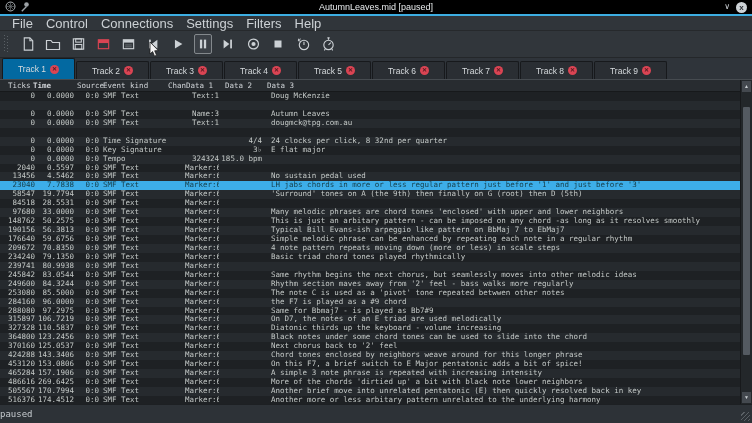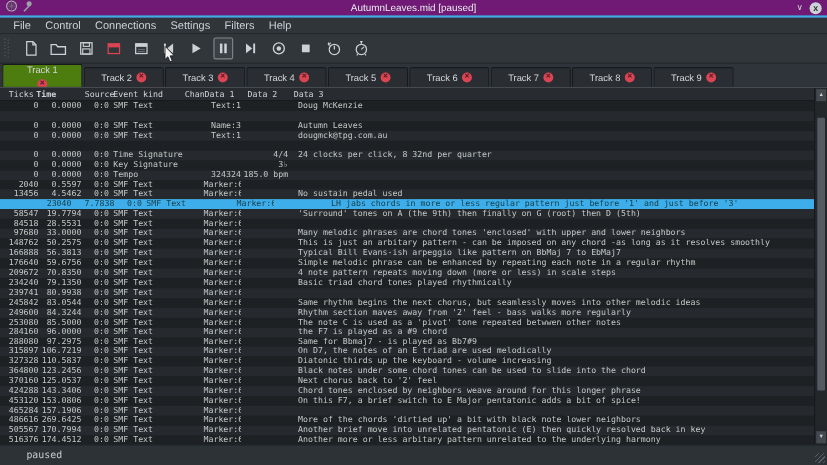--- a/index.html
+++ b/index.html
@@ -1,67 +1,67 @@
 <!DOCTYPE html>
 <html><head>
 <meta charset="utf-8">
 <style>
   * { margin:0; padding:0; box-sizing:border-box; }
   html,body { width:752px; height:423px; overflow:hidden; }
   body { font-family:"Liberation Sans", sans-serif; background:#31363b; position:relative; }
   .window { width:752px; height:423px; display:flex; flex-direction:column; background:#31363b; position:relative; }
 
   
-  .titlebar { height:14px; background:#701a75; border-bottom:2px solid #3daee2; display:flex; align-items:center; position:relative; flex:0 0 16px; }
+  .titlebar { height:14px; background:#000000; border-bottom:2px solid #3daee2; display:flex; align-items:center; position:relative; flex:0 0 16px; }
   .titlebar .tb-left { display:flex; align-items:center; gap:4px; padding-left:5px; }
   .titlebar .title { position:absolute; left:0; right:0; text-align:center; font-size:9px; color:#e8ebed; }
   .titlebar .tb-right { margin-left:auto; display:flex; align-items:center; gap:6px; padding-right:5px; z-index:2; }
   .chevron { color:#cfd4d8; font-size:8px; line-height:8px; cursor:default; }
   .close-btn { width:11px; height:11px; border-radius:50%; background:#cdd2d6; color:#2a2e33; font-size:8px; line-height:11px; text-align:center; font-weight:bold; }
 
   
   .menubar { height:15px; background:#30353a; border-bottom:1px solid #26292c; display:flex; align-items:center; gap:9px; padding-left:10px; flex:0 0 15px; }
-  .menu-item { font-size:10px; color:#ccd1d5; padding:0 2px; }
+  .menu-item { font-size:13px; color:#ccd1d5; padding:0 2px; }
 
   
   .toolbar { height:27px; background:#31363b; border-bottom:1px solid #24272a; display:flex; align-items:center; gap:7px; padding-left:4px; flex:0 0 27px; position:relative; }
   .tb-grip { width:4px; height:18px; margin-right:4px;
     background:repeating-linear-gradient(to bottom,#5a6065 0 1px,transparent 1px 3px),
                repeating-linear-gradient(to bottom,#5a6065 0 1px,transparent 1px 3px);
     background-size:1px 100%,1px 100%; background-position:0 0,3px 1px; background-repeat:repeat-y; }
   .tb-btn { width:18px; height:20px; display:flex; align-items:center; justify-content:center; border:1px solid transparent; border-radius:2px; }
   .tb-btn.pressed { border-color:#83888c; background:#3b4046; }
   .tb-btn svg { display:block; }
 
   
   .tabbar { height:21px; background:#2f343a; display:flex; align-items:flex-end; padding-left:2px; flex:0 0 21px; }
   .tab { width:73px; height:18px; background:#2a2e33; border:1px solid #17191c; border-bottom:none; border-radius:2px 2px 0 0; margin-right:1px; display:flex; align-items:center; justify-content:center; gap:4px; }
-  .tab.active { height:21px; background:#4d7c0f;flex-direction:column; }
+  .tab.active { height:21px; background:#0369a1; }
   .tab-label { font-size:8.5px; color:#d6dadd; white-space:nowrap; }
   .tab-close { width:9px; height:9px; border-radius:50%; background:#da4453; color:#541920; font-size:6px; line-height:9px; text-align:center; font-weight:bold; }
 
   
   .tableview { flex:1 1 auto; position:relative; border-top:1px solid #464b50; background:#1e2124; overflow:hidden; }
   .thead { position:relative; height:12px; background:#282c30; border-bottom:1px solid #17191b; font-family:"DejaVu Sans Mono", monospace; font-size:7.5px; color:#d0d4d8; }
   .thead span { position:absolute; top:1px; white-space:nowrap; }
   .rows { position:absolute; top:12px; left:0; right:12px; bottom:0; }
   .trow { display:grid; grid-template-columns:35px 39px 25px 69px 17px 34px 43px 5px auto; height:8.94px; line-height:8.94px; font-family:"DejaVu Sans Mono", monospace; font-size:7.5px; color:#c4c9c7; white-space:nowrap; overflow:hidden; }
   .trow.dark { background:#1e2124; } .trow.light { background:#262a2e; }
-  .trow.selected { background:#3daee9; color:#16404d;padding-left:30px; }
+  .trow.selected { background:#3daee9; color:#16404d; }
   .cell { overflow:hidden; }
   .ra { text-align:right; } .la { text-align:left; padding-left:4px; }
 
   
   .vscroll { position:absolute; top:0; right:0; width:12px; bottom:0; background:#23272a; border-left:1px solid #17191b; }
   .sb-btn { position:absolute; left:1px; right:1px; height:11px; background:#44494f; color:#c8cdd0; font-size:5px; line-height:11px; text-align:center; }
   .sb-btn.up { top:1px; } .sb-btn.down { bottom:1px; }
   .sb-thumb { position:absolute; left:2px; right:2px; top:27px; height:248px; background:#545a61; border-radius:1px; }
 
   
-  .statusbar { height:19px; background:#2d3237; border-top:1px solid #1d2023; display:flex; align-items:center; padding-left:24px; flex:0 0 19px; position:relative; }
+  .statusbar { height:19px; background:#2d3237; border-top:1px solid #1d2023; display:flex; align-items:center; padding-left:0; flex:0 0 19px; position:relative; }
   .status-text { font-family:"DejaVu Sans Mono", monospace; font-size:9px; color:#c6cbcf; }
   .size-grip { position:absolute; right:2px; bottom:2px; width:9px; height:9px;
     background:repeating-linear-gradient(135deg, transparent 0 2px, #5a6065 2px 3px); }
 
   .cursor { position:absolute; left:149px; top:42px; z-index:50; pointer-events:none; }
 </style>
 </head>
 <body>
 
 <div class="window">
@@ -326,20 +326,21 @@
         </div>
         <div class="trow dark">
           <span class="cell ra">0</span>
           <span class="cell ra">0.0000</span>
           <span class="cell ra">0:0</span>
           <span class="cell la">Key Signature</span>
           <span class="cell ra"></span>
           <span class="cell ra"></span>
           <span class="cell ra">3♭</span>
           <span class="cell "></span>
+          <span class="cell la">E flat major</span>
         </div>
         <div class="trow light">
           <span class="cell ra">0</span>
           <span class="cell ra">0.0000</span>
           <span class="cell ra">0:0</span>
           <span class="cell la">Tempo</span>
           <span class="cell ra"></span>
           <span class="cell ra">324324</span>
           <span class="cell ra">185.0 bpm</span>
           <span class="cell "></span>
@@ -414,21 +415,21 @@
           <span class="cell ra">50.2575</span>
           <span class="cell ra">0:0</span>
           <span class="cell la">SMF Text</span>
           <span class="cell ra"></span>
           <span class="cell ra">Marker:6</span>
           <span class="cell ra"></span>
           <span class="cell "></span>
           <span class="cell la">This is just an arbitary pattern - can be imposed on any chord -as long as it resolves smoothly</span>
         </div>
         <div class="trow light">
-          <span class="cell ra">166888</span>
+          <span class="cell ra">190156</span>
           <span class="cell ra">56.3813</span>
           <span class="cell ra">0:0</span>
           <span class="cell la">SMF Text</span>
           <span class="cell ra"></span>
           <span class="cell ra">Marker:6</span>
           <span class="cell ra"></span>
           <span class="cell "></span>
           <span class="cell la">Typical Bill Evans-ish arpeggio like pattern on BbMaj 7 to EbMaj7</span>
         </div>
         <div class="trow dark">
@@ -597,20 +598,21 @@
         </div>
         <div class="trow light">
           <span class="cell ra">465284</span>
           <span class="cell ra">157.1906</span>
           <span class="cell ra">0:0</span>
           <span class="cell la">SMF Text</span>
           <span class="cell ra"></span>
           <span class="cell ra">Marker:6</span>
           <span class="cell ra"></span>
           <span class="cell "></span>
+          <span class="cell la">A simple 3 note phrase is repeated with increasing intensity</span>
         </div>
         <div class="trow dark">
           <span class="cell ra">486616</span>
           <span class="cell ra">269.6425</span>
           <span class="cell ra">0:0</span>
           <span class="cell la">SMF Text</span>
           <span class="cell ra"></span>
           <span class="cell ra">Marker:6</span>
           <span class="cell ra"></span>
           <span class="cell "></span>

